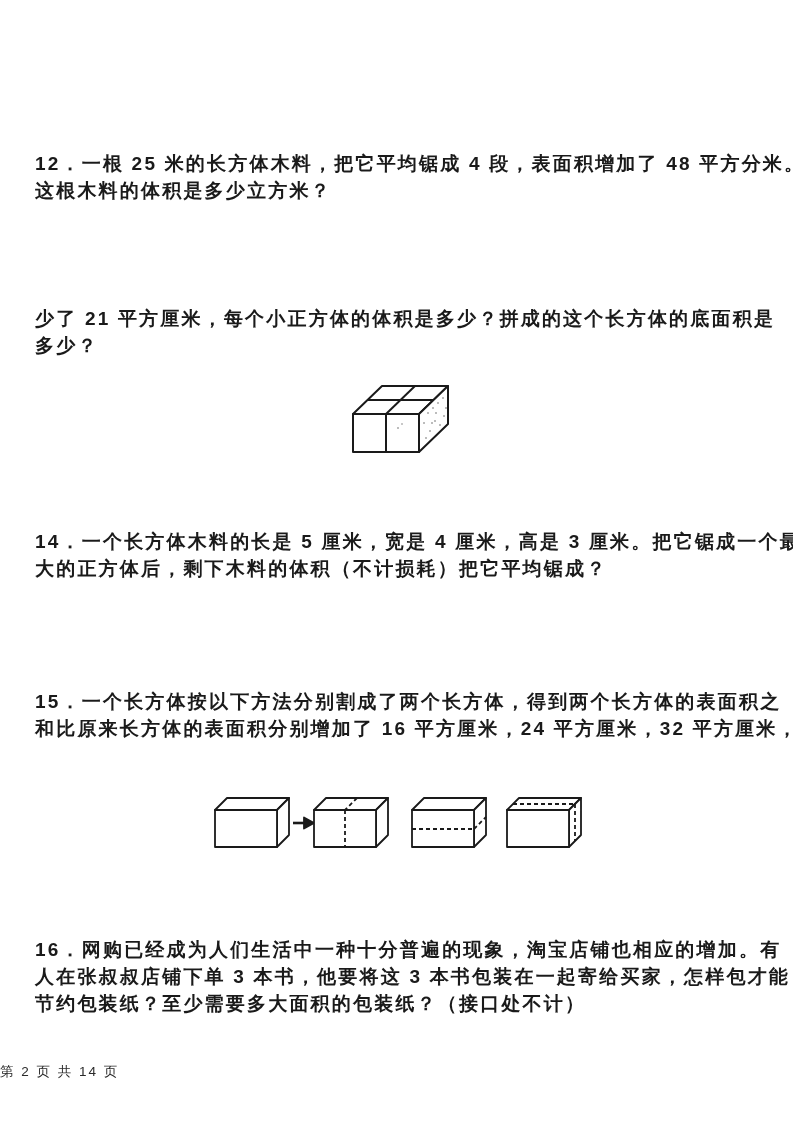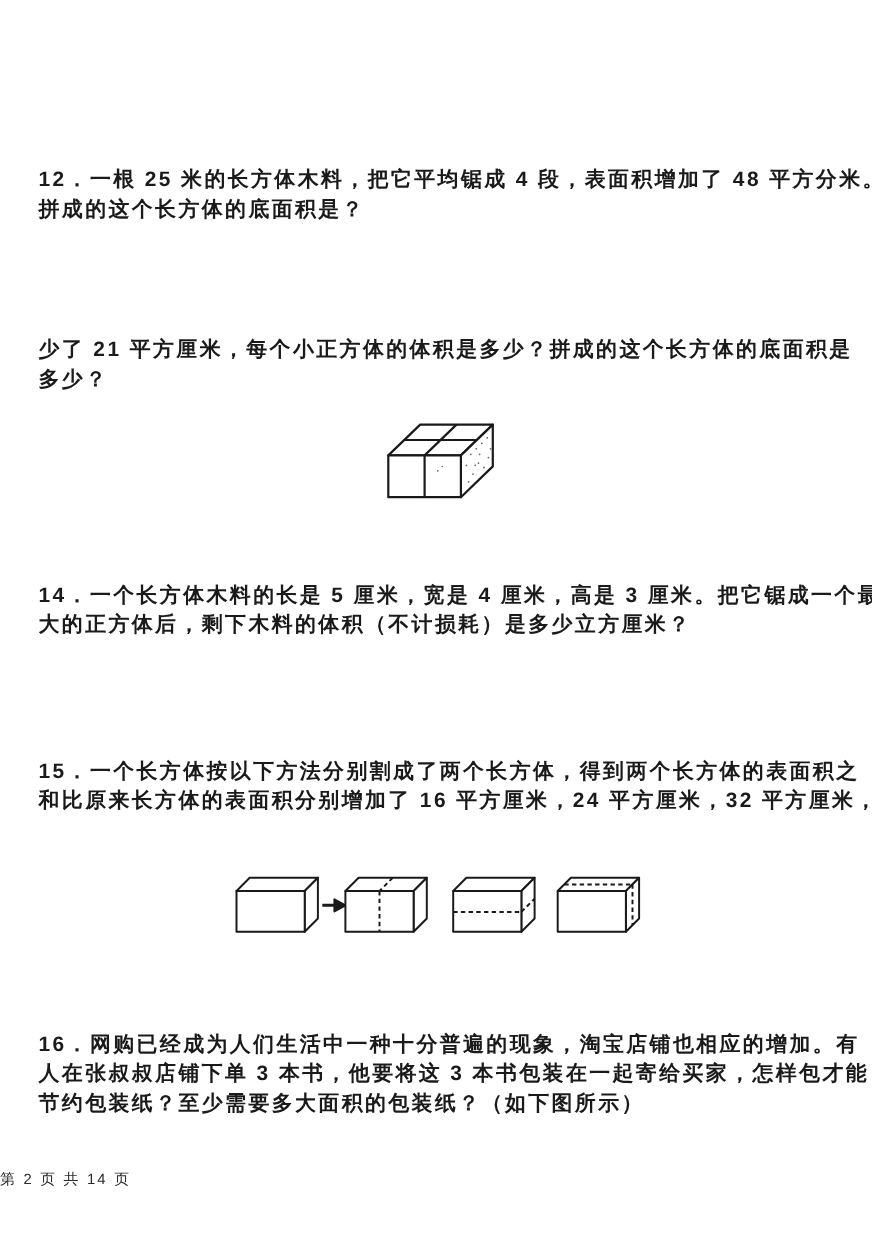--- a/index.html
+++ b/index.html
@@ -25,21 +25,21 @@
     color:#2a2a2a;font-weight:500;
   }
 </style>
 </head>
 <body>
 
 <div class="page">
 
   <section class="q" style="top:150px">
     <div class="line">12．一根 25 米的长方体木料，把它平均锯成 4 段，表面积增加了 48 平方分米。</div>
-    <div class="line">拼成的这个长方体的底面积是？</div>
+    <div class="line">这根木料的体积是多少立方米？</div>
   </section>
 
   <section class="q" style="top:305px">
     <div class="line">少了 21 平方厘米，每个小正方体的体积是多少？拼成的这个长方体的底面积是</div>
     <div class="line">多少？</div>
   </section>
 
   <div class="fig" style="left:348px;top:383px">
     <svg width="104" height="74" viewBox="0 0 104 74">
       <g stroke="#1a1a1a" stroke-width="2" fill="#ffffff" stroke-linejoin="round">
@@ -69,21 +69,21 @@
           <circle cx="84" cy="40" r="0.8"></circle>
         <circle cx="78" cy="55" r="0.8"></circle>
           <circle cx="50" cy="45" r="0.8"></circle>
         <circle cx="54" cy="41" r="0.7"></circle>
       </g>
     </svg>
   </div>
 
   <section class="q" style="top:528px">
     <div class="line">14．一个长方体木料的长是 5 厘米，宽是 4 厘米，高是 3 厘米。把它锯成一个最</div>
-    <div class="line">大的正方体后，剩下木料的体积（不计损耗）是多少立方厘米？</div>
+    <div class="line">大的正方体后，剩下木料的体积（不计损耗）把它平均锯成？</div>
   </section>
 
   <section class="q" style="top:688px">
     <div class="line">15．一个长方体按以下方法分别割成了两个长方体，得到两个长方体的表面积之</div>
     <div class="line">和比原来长方体的表面积分别增加了 16 平方厘米，24 平方厘米，32 平方厘米，</div>
   </section>
 
   <div class="fig" style="left:210px;top:792px">
     <svg width="375" height="62" viewBox="0 0 375 62">
       <g stroke="#1a1a1a" stroke-width="1.8" fill="#ffffff" stroke-linejoin="round">
@@ -122,18 +122,18 @@
           <line x1="303" y1="12" x2="365" y2="12" stroke-dasharray="4 3"></line>
           <line x1="365" y1="12" x2="365" y2="49" stroke-dasharray="4 3"></line>
         </g>
       </g>
     </svg>
   </div>
 
   <section class="q" style="top:936px">
     <div class="line">16．网购已经成为人们生活中一种十分普遍的现象，淘宝店铺也相应的增加。有</div>
     <div class="line">人在张叔叔店铺下单 3 本书，他要将这 3 本书包装在一起寄给买家，怎样包才能</div>
-    <div class="line">节约包装纸？至少需要多大面积的包装纸？（如下图所示）</div>
+    <div class="line">节约包装纸？至少需要多大面积的包装纸？（接口处不计）</div>
   </section>
 
   <div class="footer">第 2 页 共 14 页</div>
 
 </div>
 
 </body></html>

